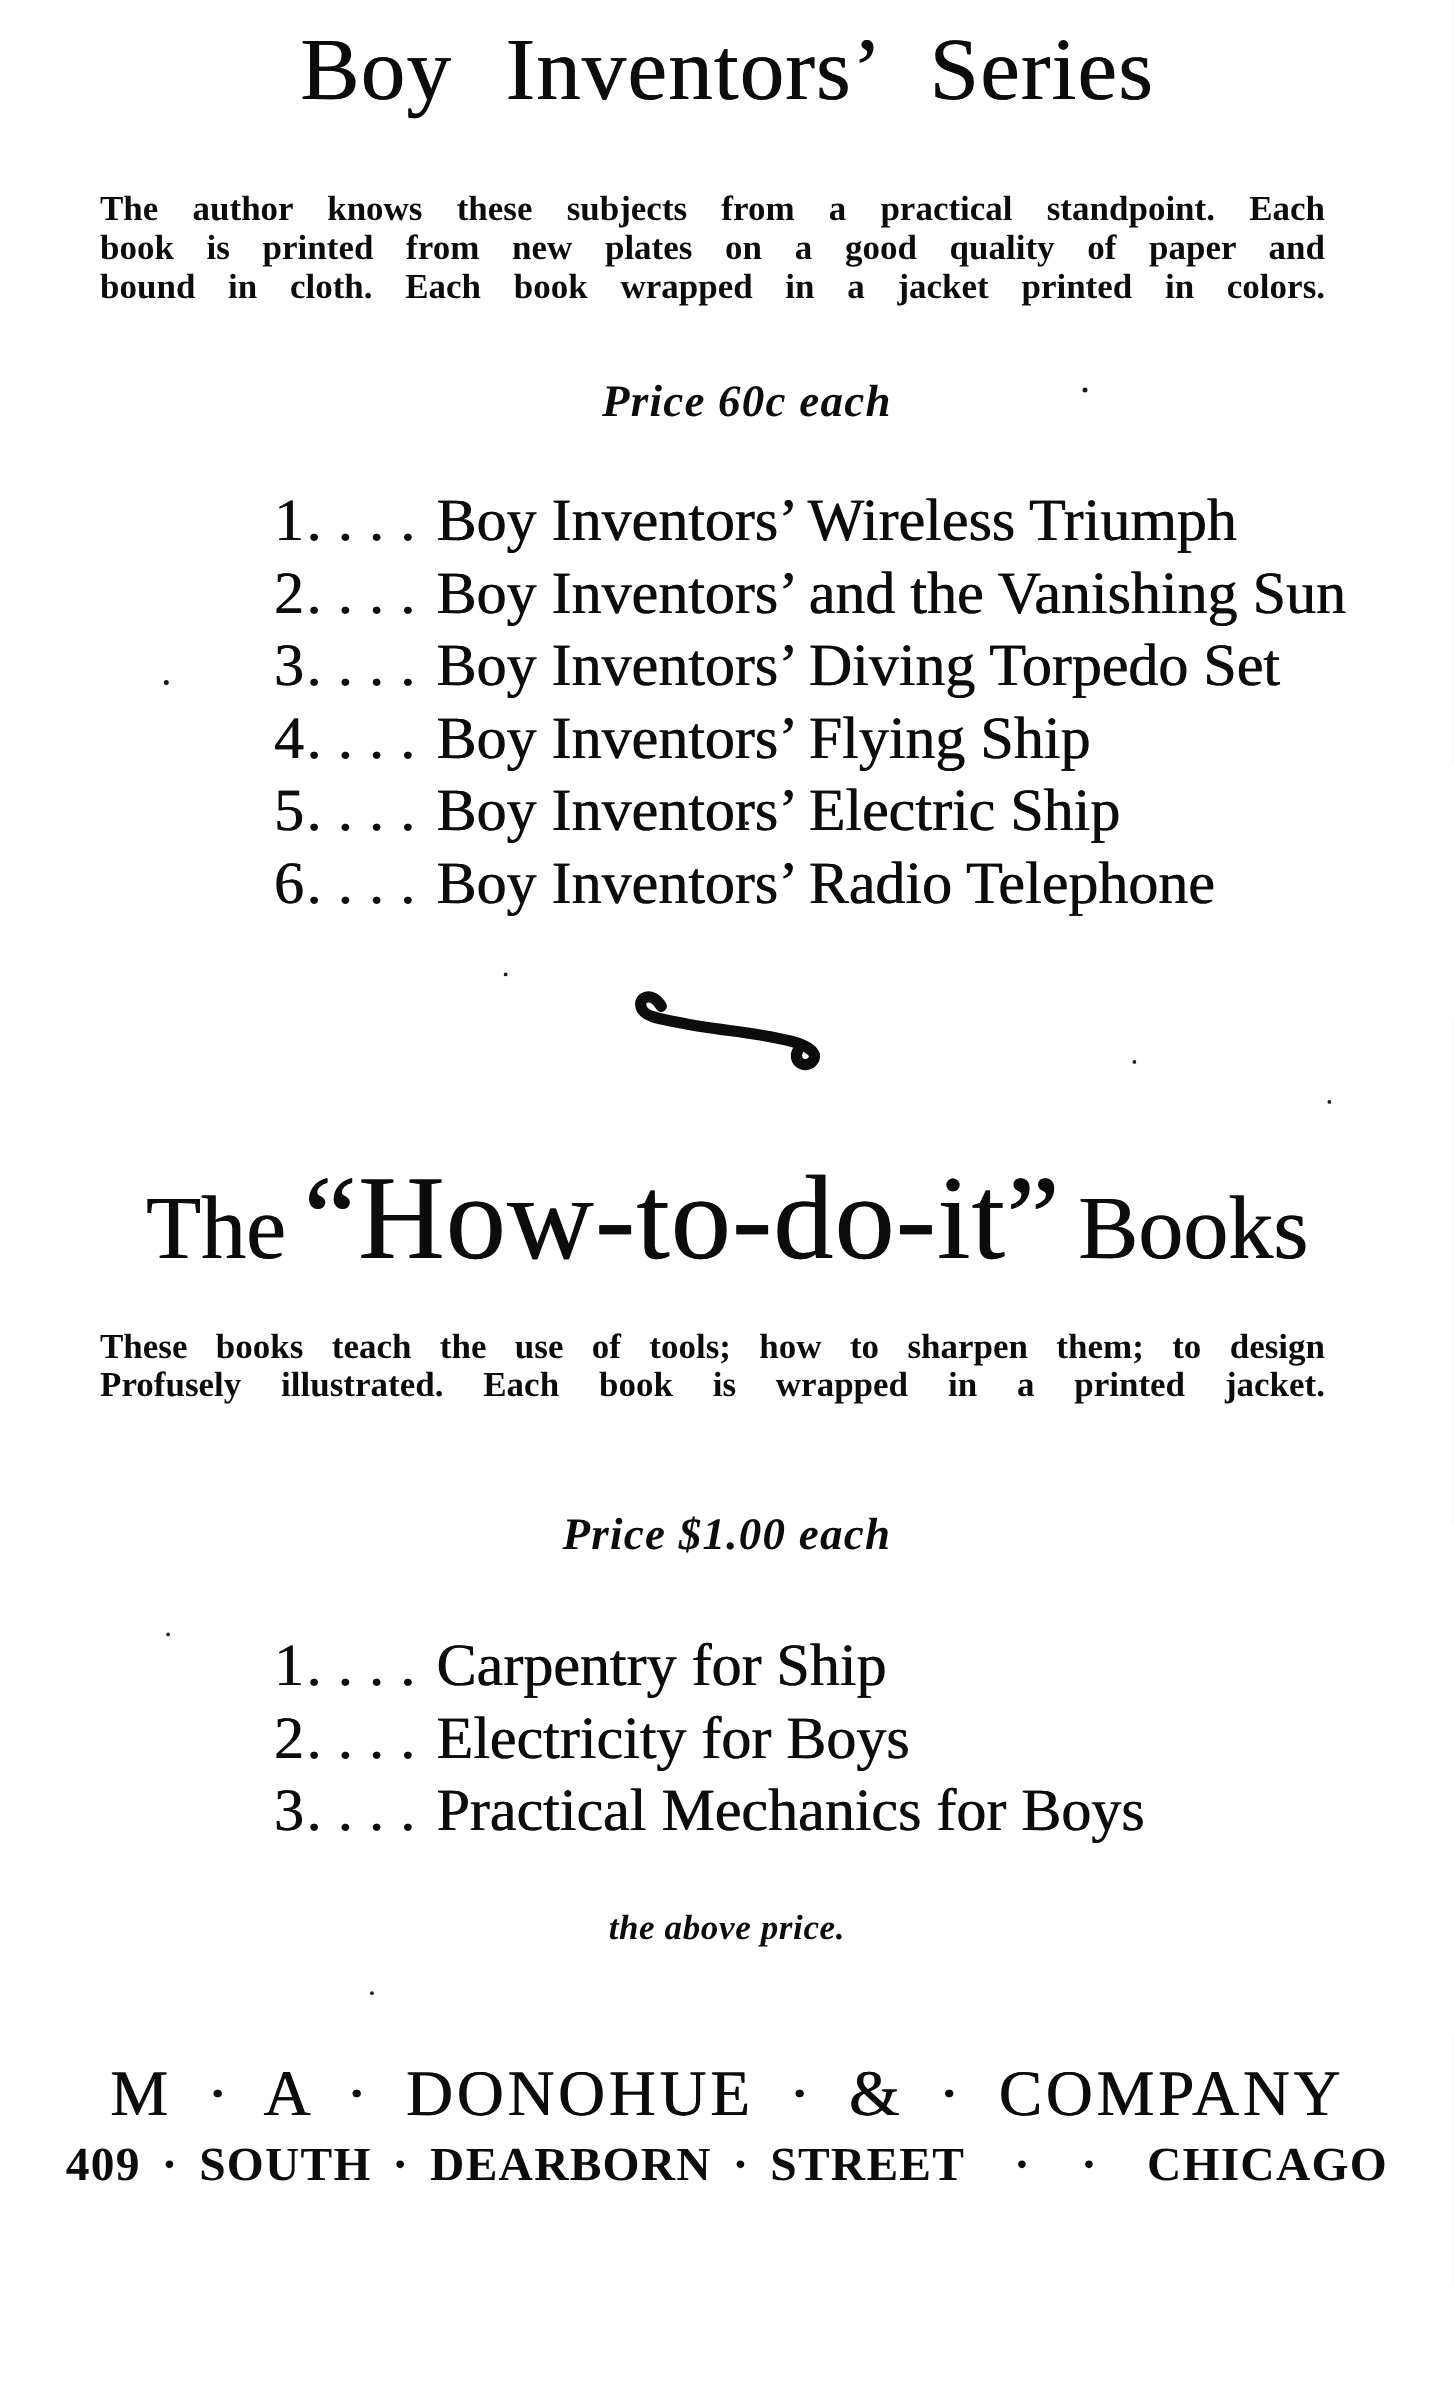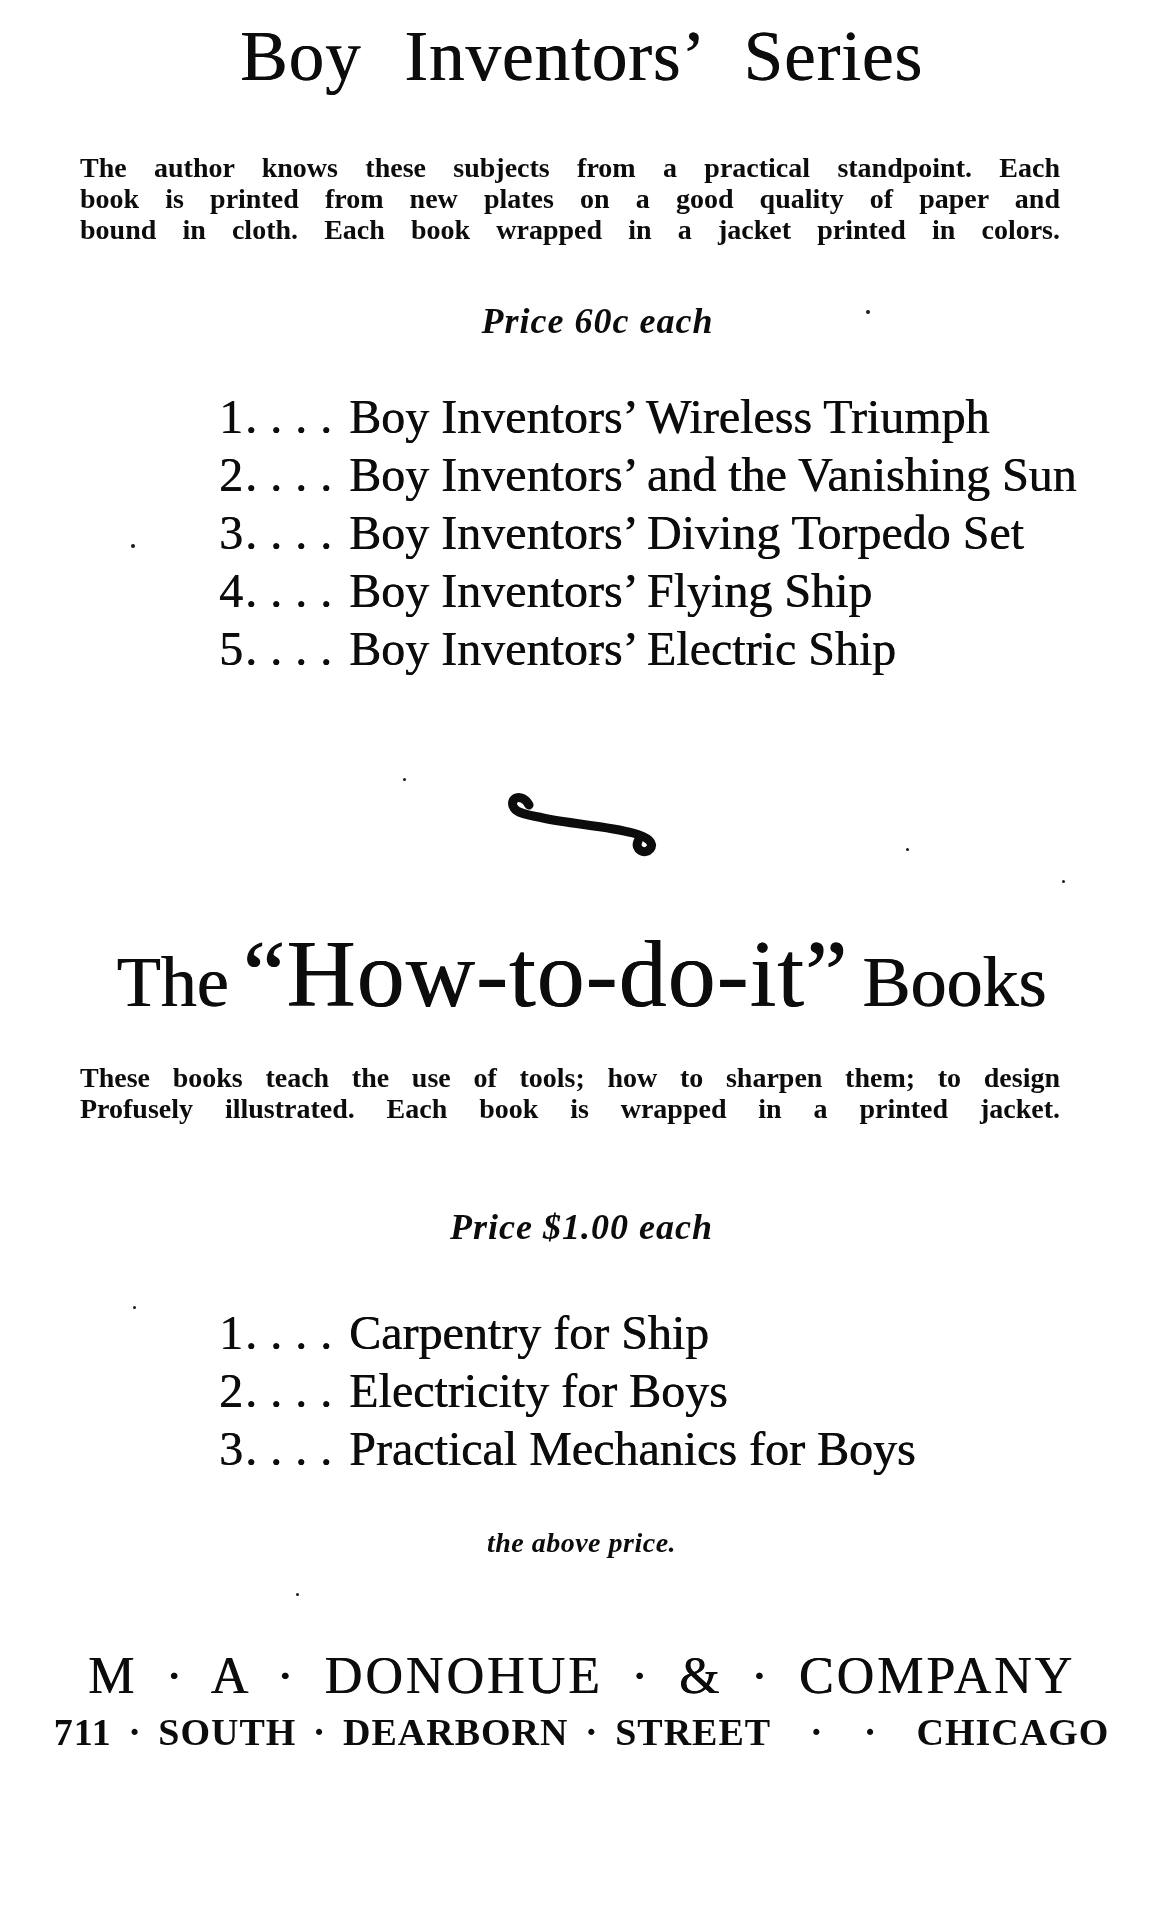--- a/index.html
+++ b/index.html
@@ -110,20 +110,21 @@
   </div>
 
   <div class="price price1">Price 60c each</div>
 
   <ol class="booklist list1 thick">
     <li class="bookitem"><span class="num">1</span><span class="leader">....</span><span class="btitle">Boy Inventors’ Wireless Triumph</span></li>
     <li class="bookitem"><span class="num">2</span><span class="leader">....</span><span class="btitle">Boy Inventors’ and the Vanishing Sun</span></li>
     <li class="bookitem"><span class="num">3</span><span class="leader">....</span><span class="btitle">Boy Inventors’ Diving Torpedo Set</span></li>
     <li class="bookitem"><span class="num">4</span><span class="leader">....</span><span class="btitle">Boy Inventors’ Flying Ship</span></li>
     <li class="bookitem"><span class="num">5</span><span class="leader">....</span><span class="btitle">Boy Inventors’ Electric Ship</span></li>
+    <li class="bookitem"><span class="num">6</span><span class="leader">....</span><span class="btitle">Boy Inventors’ Radio Telephone</span></li>
   </ol>
 
   <svg class="divider" width="168" height="70" viewBox="0 0 168 70">
     <path d="M24,17 C17,4 3,10 9,20 C13,26 24,27 38,30 C66,36 102,38 128,45 C143,49 150,55 145,61 C140,67 129,62 133,53" fill="none" stroke="#0c0c0c" stroke-width="9" stroke-linecap="round"></path>
   </svg>
 
   <h2 class="title2 thick"><span>The</span><span class="big">“How-to-do-it”</span><span>Books</span></h2>
 
   <div class="para p2">
     <div class="jline">These books teach the use of tools; how to sharpen them; to design</div>
@@ -136,21 +137,21 @@
     <li class="bookitem"><span class="num">1</span><span class="leader">....</span><span class="btitle">Carpentry for Ship</span></li>
     <li class="bookitem"><span class="num">2</span><span class="leader">....</span><span class="btitle">Electricity for Boys</span></li>
     <li class="bookitem"><span class="num">3</span><span class="leader">....</span><span class="btitle">Practical Mechanics for Boys</span></li>
   </ol>
 
   <div class="note">
     <div>the above price.</div>
   </div>
 
   <div class="pub1 thick">M · A · DONOHUE · &amp; · COMPANY</div>
-  <div class="pub2">711 · SOUTH · DEARBORN · STREET ·  · CHICAGO</div>
+  <div class="pub2">409 · SOUTH · DEARBORN · STREET ·  · CHICAGO</div>
 
   <div class="speck" style="left:131px;top:544px;width:4px;height:4px;"></div>
   <div class="speck" style="left:866px;top:310px;width:4px;height:4px;"></div>
   <div class="speck" style="left:596px;top:657px;width:3px;height:3px;"></div>
   <div class="speck" style="left:403px;top:778px;width:3px;height:3px;"></div>
   <div class="speck" style="left:906px;top:848px;width:3px;height:3px;"></div>
   <div class="speck" style="left:1062px;top:880px;width:3px;height:3px;"></div>
   <div class="speck" style="left:133px;top:1306px;width:3px;height:3px;"></div>
   <div class="speck" style="left:296px;top:1593px;width:3px;height:3px;"></div>
 </div>

